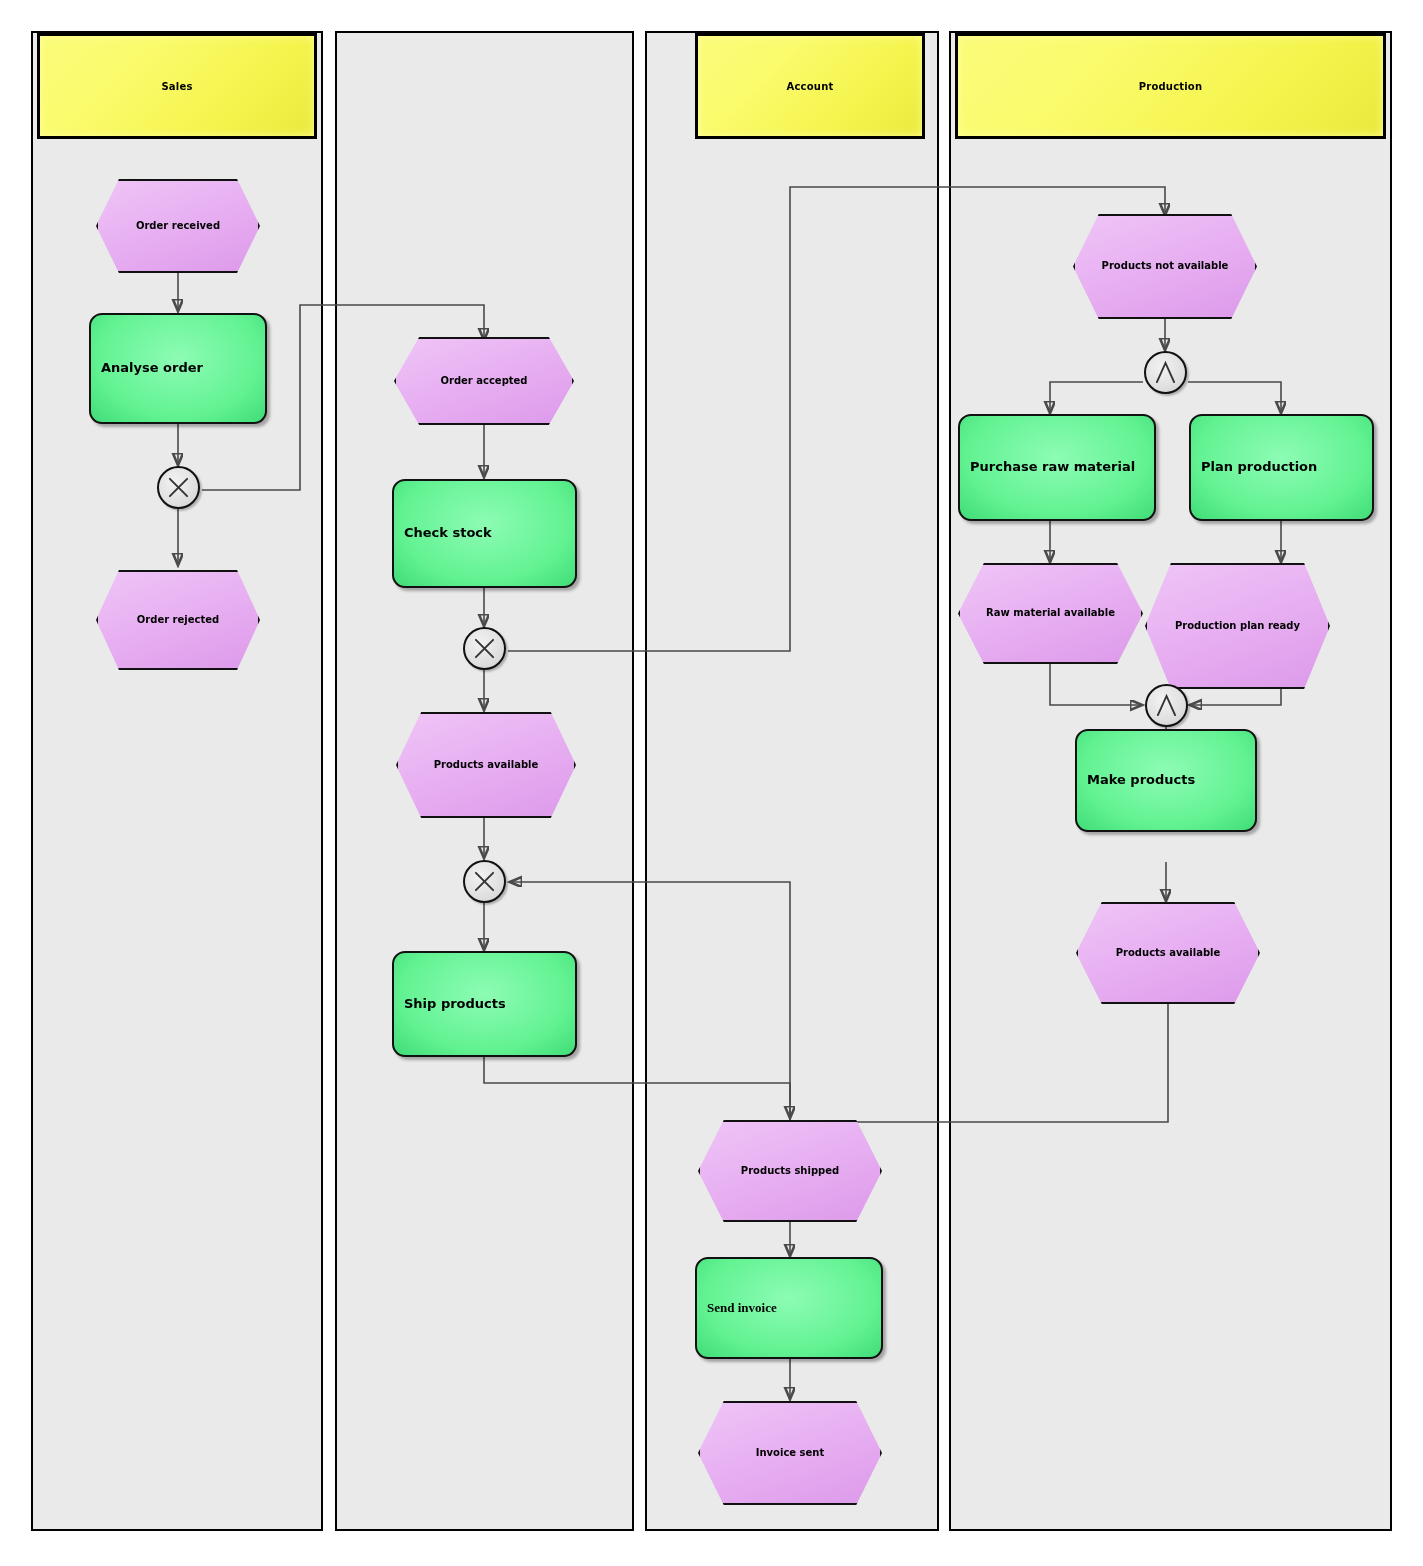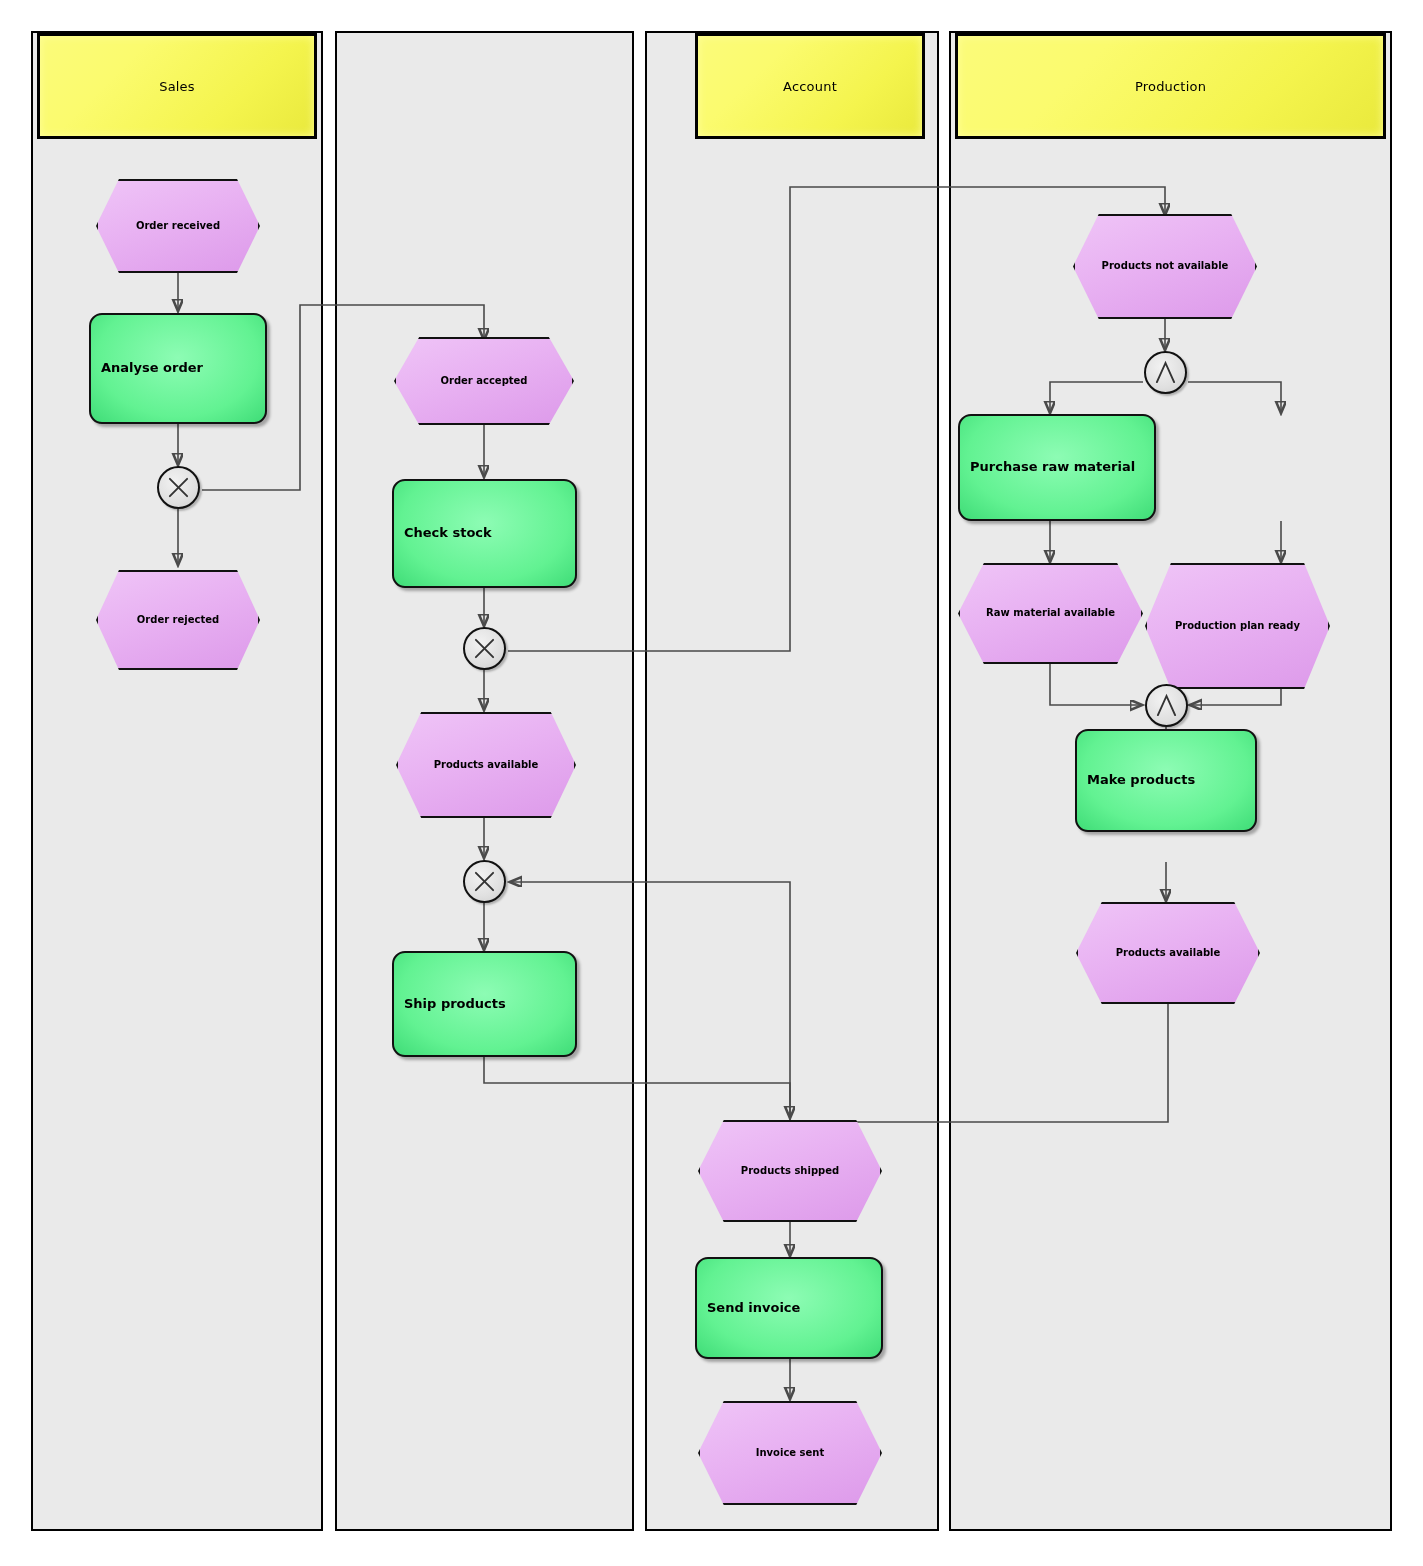--- a/index.html
+++ b/index.html
@@ -17,22 +17,22 @@
     border:2px solid #000000;
     background:#eaeaea;
   }
   .lane-header{
     position:absolute;
     box-sizing:border-box;
     background:#f7f759;
     background-image:linear-gradient(135deg,#fbfb7a 0%,#fbfb6e 30%,#f4f44d 70%,#e9e93c 100%);
     border:3px solid #000000;
     display:flex;align-items:center;justify-content:center;
-    font-weight:normal;
-    font-size:13px;
+    font-weight:bold;
+    font-size:10px;
     color:#000000;
     letter-spacing:0.2px;
     box-shadow:inset 0 0 10px rgba(255,255,160,.9);
   }
   
   #wires{position:absolute;left:0;top:0;width:1423px;height:1566px;pointer-events:none;}
   #wires line,#wires polyline,#wires path{stroke:#4a4a4a;stroke-width:1.6px;fill:none;}
   
   .node{position:absolute;box-sizing:border-box;}
   .evt{
@@ -165,38 +165,41 @@
         <line x1="31" y1="12" x2="12" y2="31"></line>
     </svg>
   </div>
   <div class="node fn" style="left:392px;top:951px;width:185px;height:106px;">
     <span>Ship products</span>
   </div>
 
   <div class="node evt" style="left:698px;top:1120px;width:184px;height:102px;">
     <span>Products shipped</span>
   </div>
-  <div class="node fn" style="left:695px;top:1257px;width:188px;height:102px;">
+  <div class="node fn" style="left:695px;top:1257px;width:188px;height:102px;font-family:Liberation Serif, serif;">
     <span>Send invoice</span>
   </div>
   <div class="node evt" style="left:698px;top:1401px;width:184px;height:104px;">
     <span>Invoice sent</span>
   </div>
 
   <div class="node evt" style="left:1073px;top:214px;width:184px;height:105px;">
     <span>Products not available</span>
   </div>
   <div class="node conn" style="left:1144px;top:351px;width:43px;height:43px;">
     <svg viewBox="0 0 43 43">
       <path d="M12,32 L21.5,11 L31,32"></path>
     </svg>
   </div>
   <div class="node fn" style="left:958px;top:414px;width:198px;height:107px;">
     <span>Purchase raw material</span>
   </div>
+  <div class="node fn" style="left:1189px;top:414px;width:185px;height:107px;">
+    <span>Plan production</span>
+  </div>
   <div class="node evt" style="left:958px;top:563px;width:185px;height:101px;">
     <span>Raw material available</span>
   </div>
   <div class="node evt" style="left:1145px;top:563px;width:185px;height:126px;">
     <span>Production plan ready</span>
   </div>
   <div class="node conn" style="left:1145px;top:684px;width:43px;height:43px;">
     <svg viewBox="0 0 43 43">
       <path d="M12,32 L21.5,11 L31,32"></path>
     </svg>

